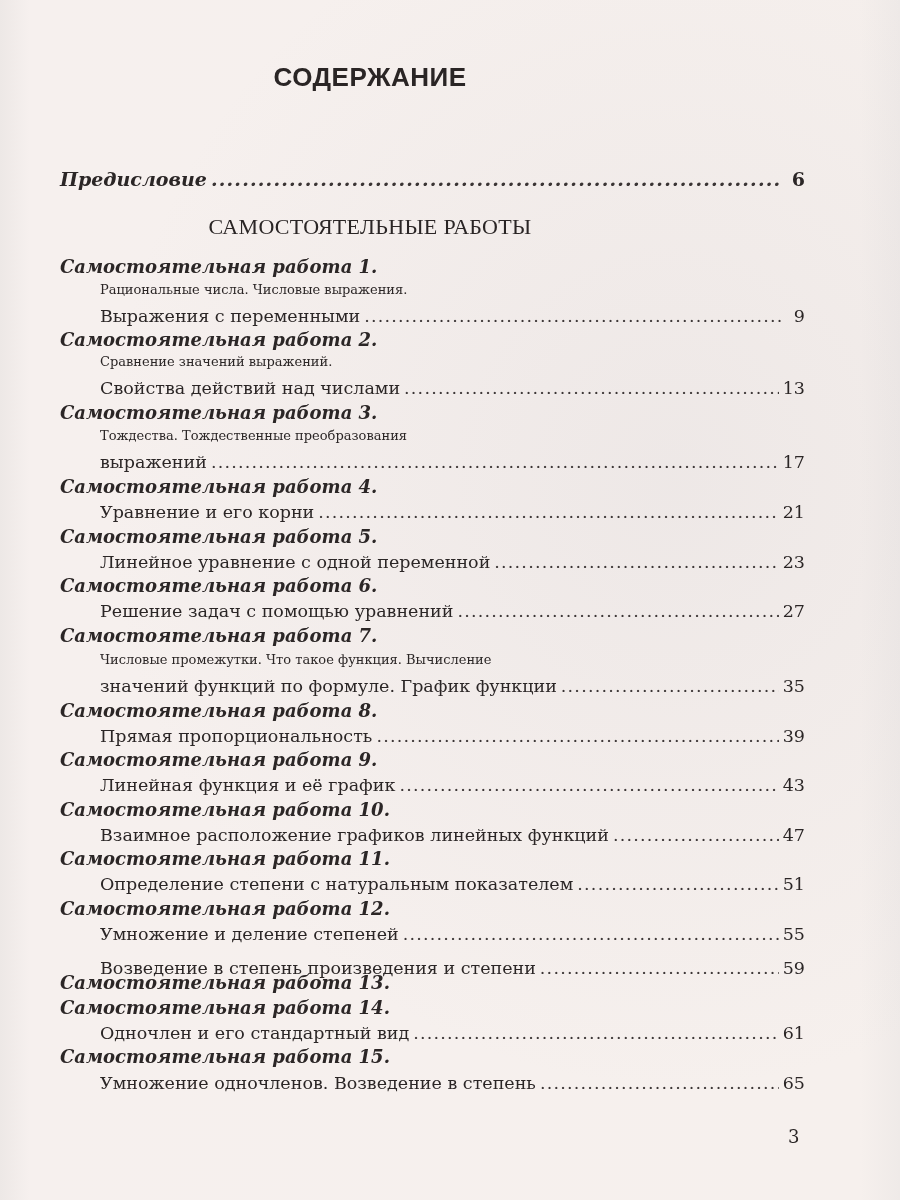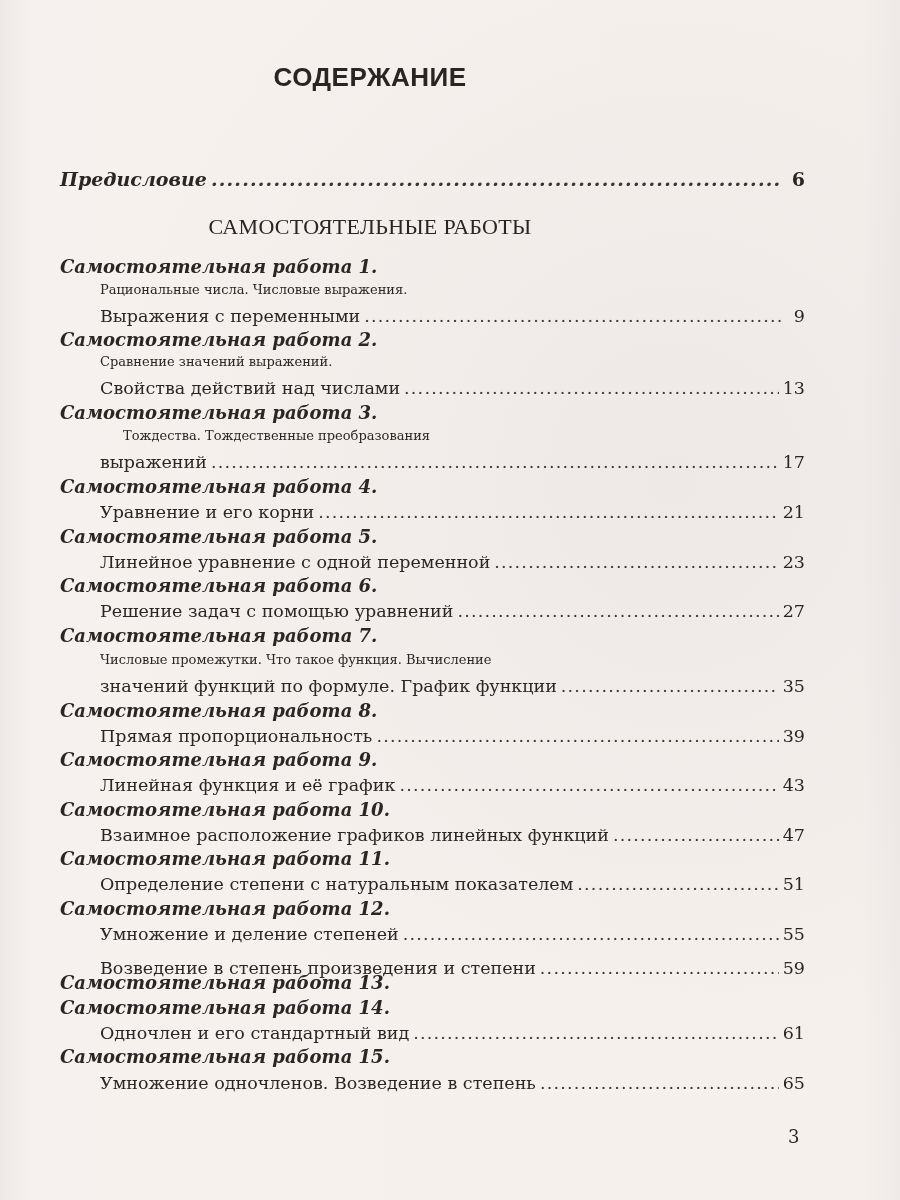--- a/index.html
+++ b/index.html
@@ -160,21 +160,21 @@
 
     <div class="work-label" style="top:329px;">Самостоятельная работа 2.</div>
     <div class="entry" style="top:354px;">Сравнение значений выражений.</div>
     <div class="entry-line" style="top:378px;">
       <span>Свойства действий над числами</span>
       <span class="dots"></span>
       <span class="page-num">13</span>
     </div>
 
     <div class="work-label" style="top:402px;">Самостоятельная работа 3.</div>
-    <div class="entry" style="top:428px;margin-left:23px;">Тождества. Тождественные преобразования</div>
+    <div class="entry" style="top:428px;">Тождества. Тождественные преобразования</div>
     <div class="entry-line" style="top:452px;">
       <span>выражений</span>
       <span class="dots"></span>
       <span class="page-num">17</span>
     </div>
 
     <div class="work-label" style="top:476px;">Самостоятельная работа 4.</div>
     <div class="entry-line" style="top:502px;">
       <span>Уравнение и его корни</span>
       <span class="dots"></span>

